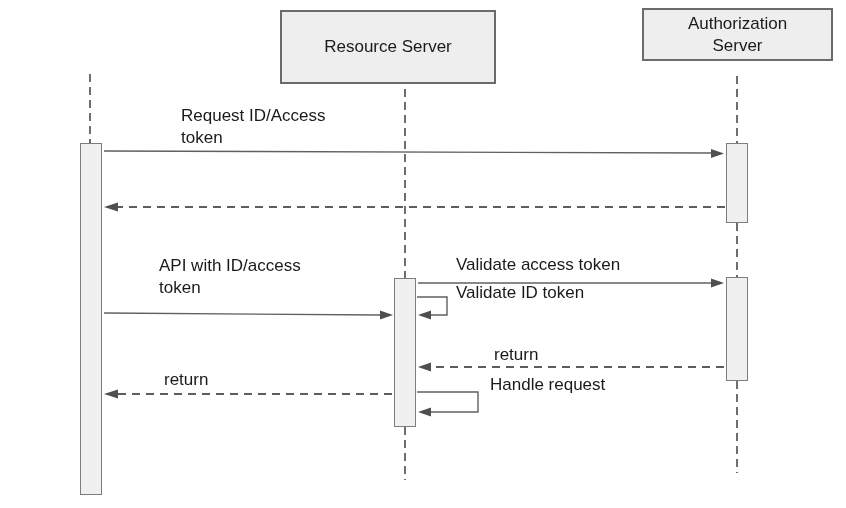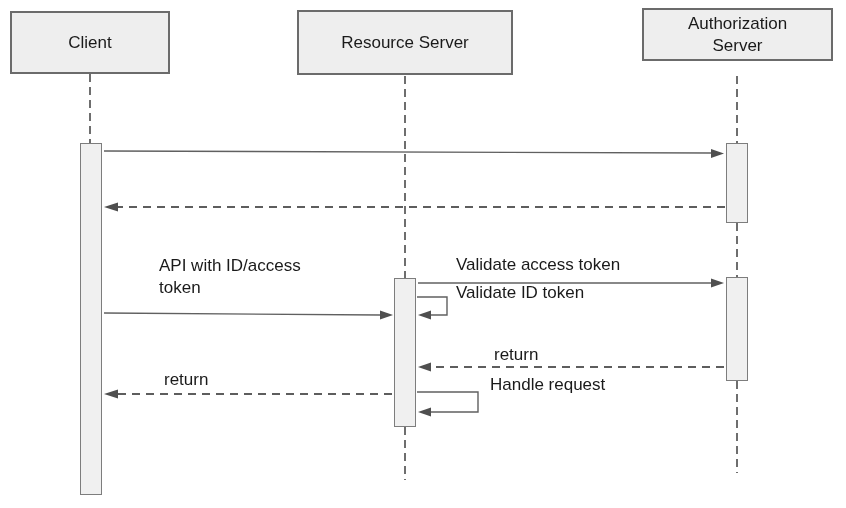--- a/index.html
+++ b/index.html
@@ -100,30 +100,28 @@
       <polygon points="418,367 431,362.5 431,371.5"></polygon>
       <polygon points="104,394 118,389.5 118,398.5"></polygon>
     </g>
   </svg>
 
   <div class="activation" style="left:80px; top:143px; width:22px; height:352px;"></div>
   <div class="activation" style="left:394px; top:278px; width:22px; height:149px;"></div>
   <div class="activation" style="left:726px; top:143px; width:22px; height:80px;"></div>
   <div class="activation" style="left:726px; top:277px; width:22px; height:104px;"></div>
 
-  <div class="actor-box" style="left:10px; top:11px; width:160px; height:63px;">
-    <span class="actor-label">Client</span>
-  </div>
-  <div class="actor-box" style="left:297px; top:10px; width:216px; height:65px;">
+  <div class="actor-box" style="left:280px; top:10px; width:216px; height:74px;">
     <span class="actor-label">Resource Server</span>
   </div>
   <div class="actor-box narrow-label" style="left:642px; top:8px; width:191px; height:53px;">
     <span class="actor-label">Authorization Server</span>
   </div>
 
+  <div class="msg-label wrap" style="left:181px; top:105px;">Request ID/Access token</div>
   <div class="msg-label wrap" style="left:159px; top:255px;">API with ID/access token</div>
   <div class="msg-label" style="left:456px; top:254px;">Validate access token</div>
   <div class="msg-label" style="left:456px; top:282px;text-align:center;">Validate ID token</div>
   <div class="msg-label" style="left:494px; top:344px;">return</div>
   <div class="msg-label" style="left:164px; top:369px;">return</div>
   <div class="msg-label" style="left:490px; top:374px;">Handle request</div>
 
 </div>
 
 </body></html>

